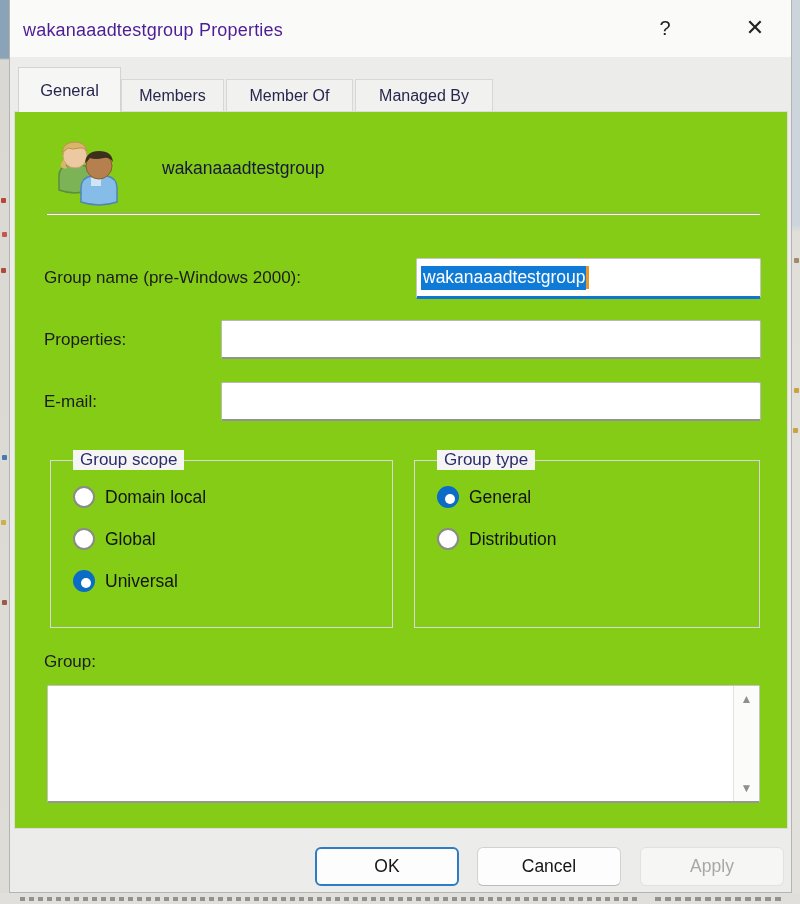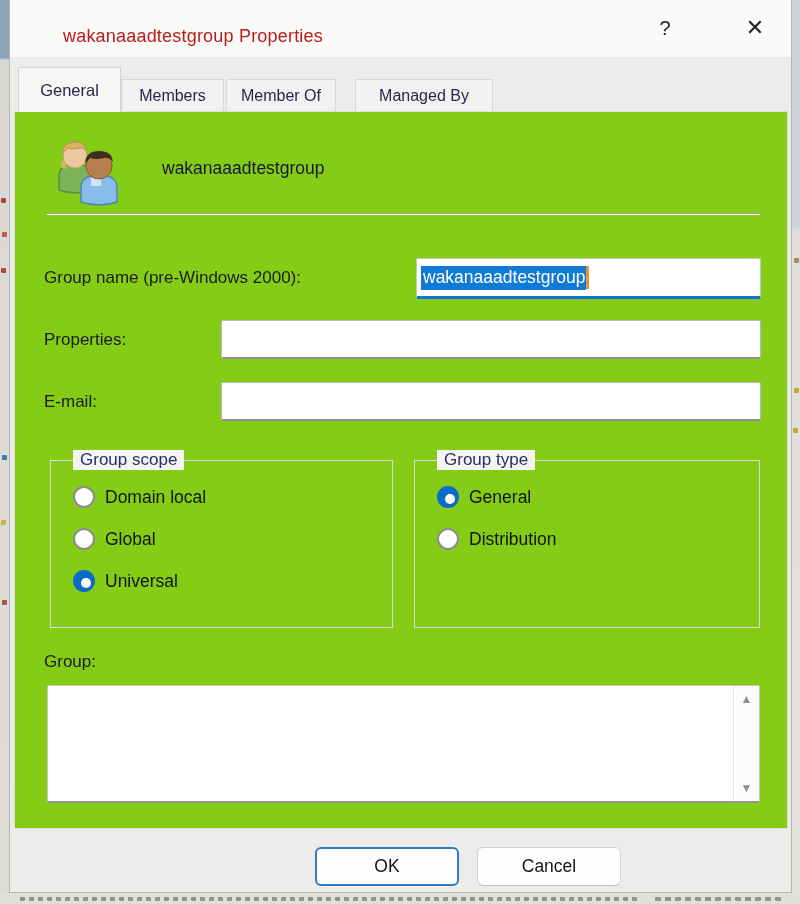--- a/index.html
+++ b/index.html
@@ -34,21 +34,21 @@
     background:repeating-linear-gradient(90deg,#56534e 0 6px, transparent 6px 10px);
     opacity:.55;
   }
 
   
   .dialog {
     position:absolute; left:9px; top:0; width:783px; height:893px;
     background:#ececeb; border:1px solid #b4b4b2; border-top:none;
   }
   .titlebar { position:absolute; left:0; top:0; width:100%; height:57px; background:#fafaf9; }
-  .title-text { position:absolute; left:13px; top:26px; font-size:18px; color:#b91c1c; letter-spacing:.2px;margin-left:40px; }
+  .title-text { position:absolute; left:13px; top:20px; font-size:18px; color:#4c1d95; letter-spacing:.2px; }
   .cap-btn {
     position:absolute; top:9px; width:38px; height:38px; border:none; background:transparent;
     font-family:"Liberation Sans",sans-serif; font-size:21px; color:#222; cursor:default;
     display:flex; align-items:center; justify-content:center;
   }
   .help-btn { left:636px; font-size:20px; }
   .close-btn { left:726px; font-size:22px; font-weight:400; }
 
   
   .tab {
@@ -56,21 +56,21 @@
     font-size:16px; color:#27274e; background:#f1f1ef;
     border:1px solid #d7d7d5; border-bottom:none; cursor:default;
   }
   .tab { top:79px; height:32px; z-index:1; }
   .tab.on {
     top:67px; height:45px; z-index:3; background:#f6f6f5; border-color:#d3d3d1;
     font-size:16.5px;
   }
   .tab-general  { left:8px;   width:103px; }
   .tab-members  { left:111px; width:103px; }
-  .tab-memberof { left:216px; width:110px; }
+  .tab-memberof { left:216px; width:127px; }
   .tab-managed  { left:345px; width:138px; }
 
   
   .page {
     position:absolute; left:4px; top:111px; width:774px; height:718px;
     background:#84cc16; border:1px solid #dcdcda; z-index:2;
   }
 
   .group-icon { position:absolute; left:30px; top:24px; }
   .group-name { position:absolute; left:147px; top:46px; font-size:17.5px; color:#17173a; }
@@ -248,15 +248,18 @@
       </div>
 
     </div>
 
     <button class="btn btn-ok">
       <span>OK</span>
     </button>
     <button class="btn btn-cancel">
       <span>Cancel</span>
     </button>
+    <button class="btn btn-apply">
+      <span>Apply</span>
+    </button>
 
   </div>
 </div>
 
 </body></html>

